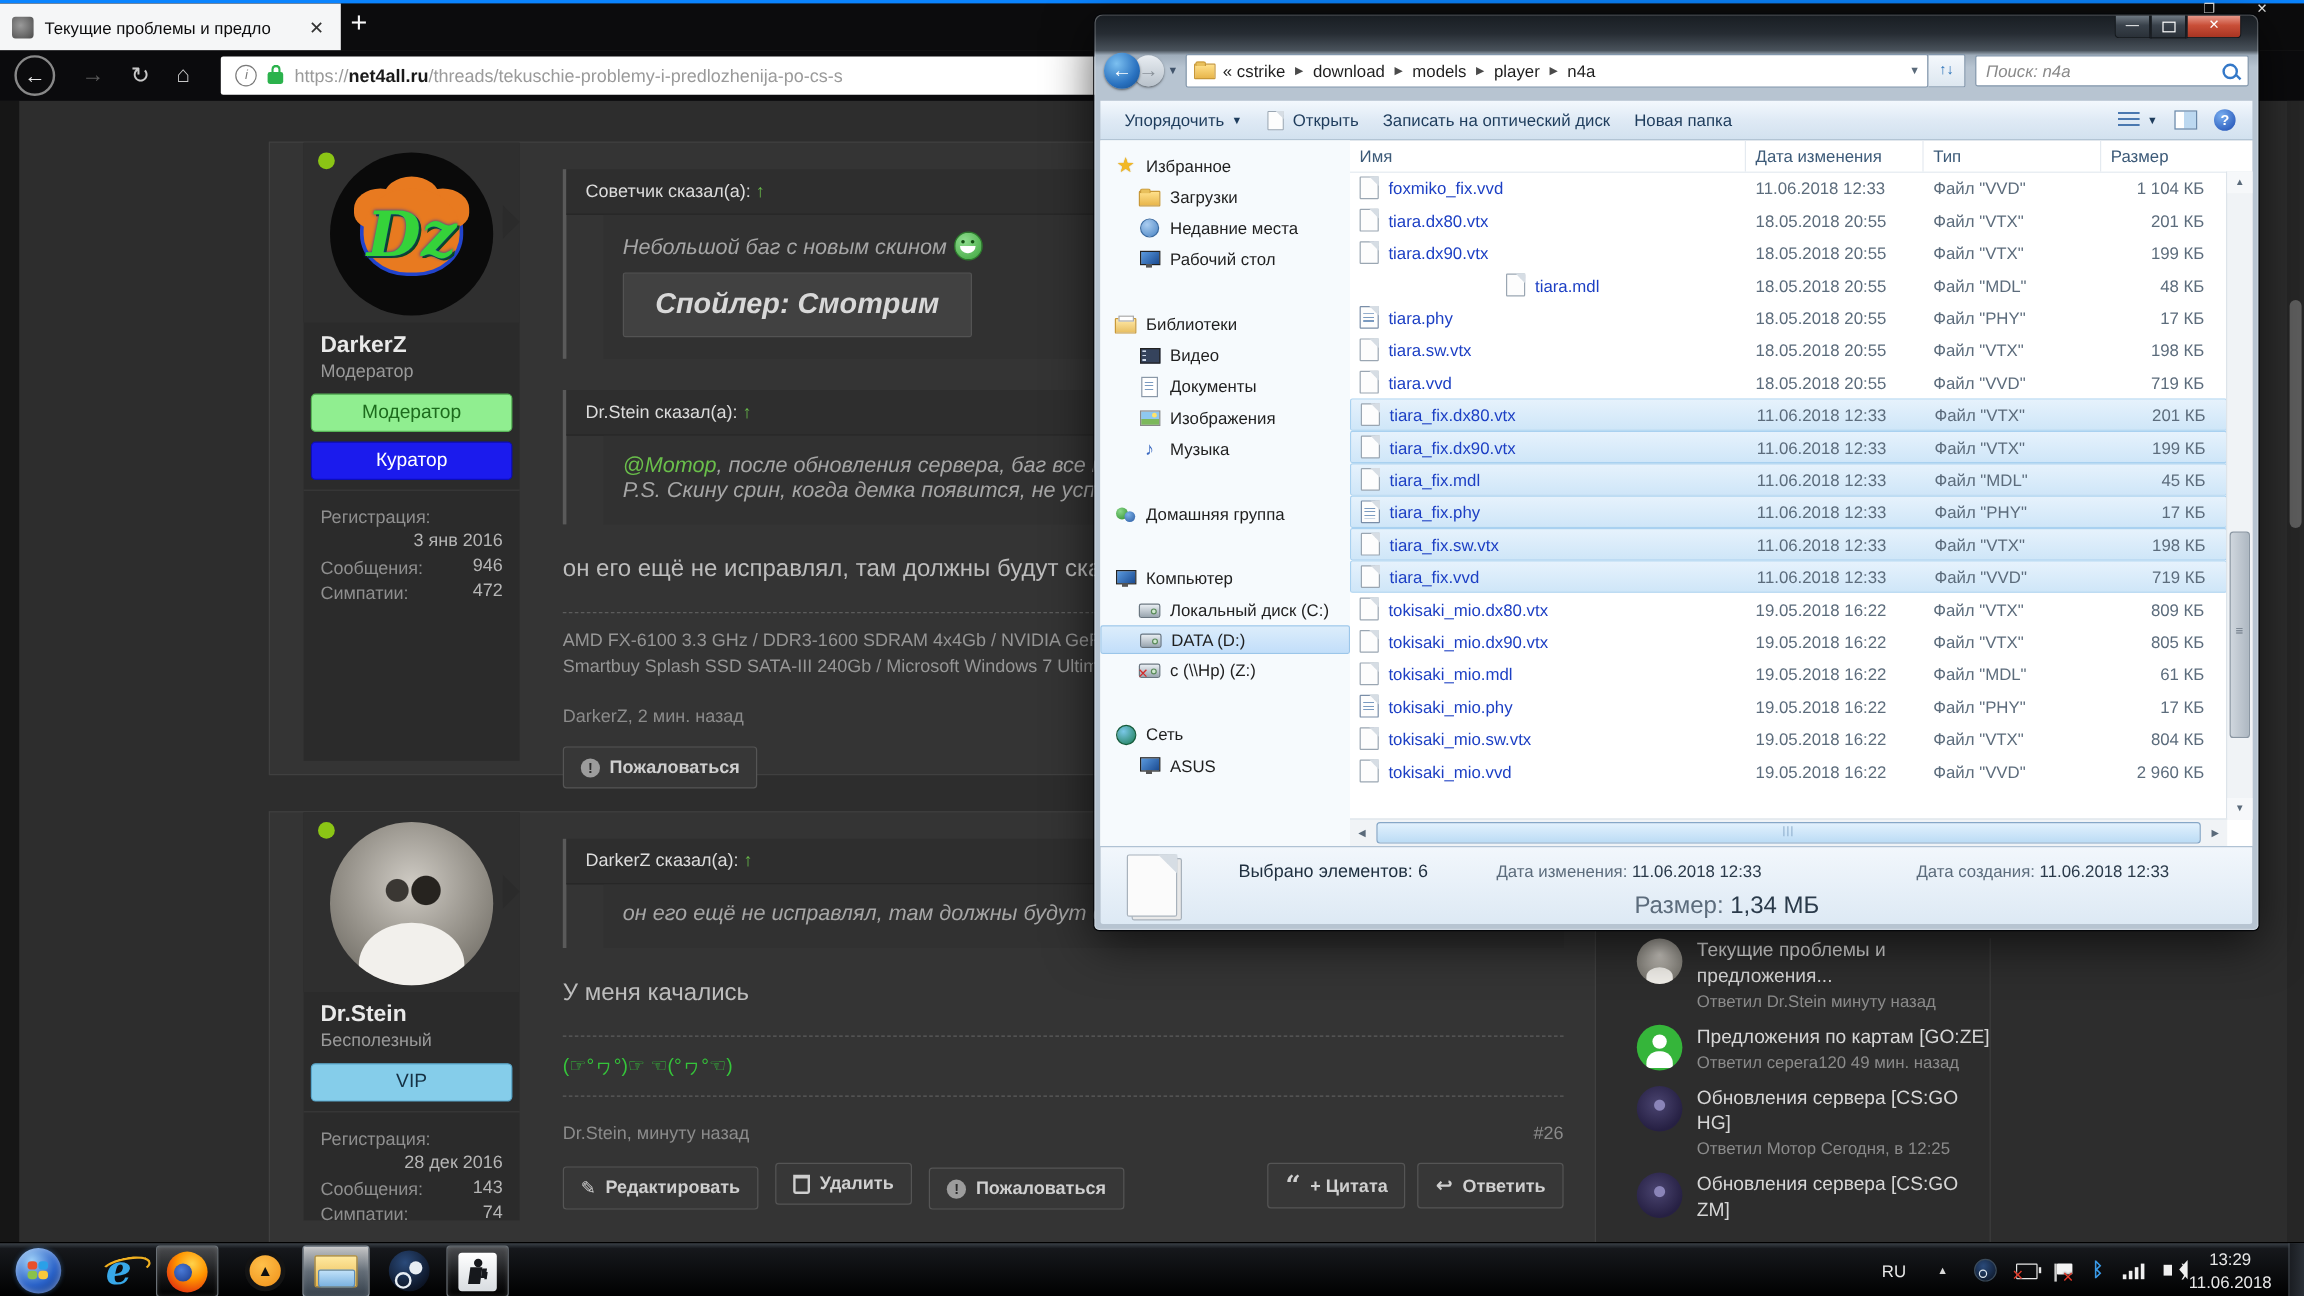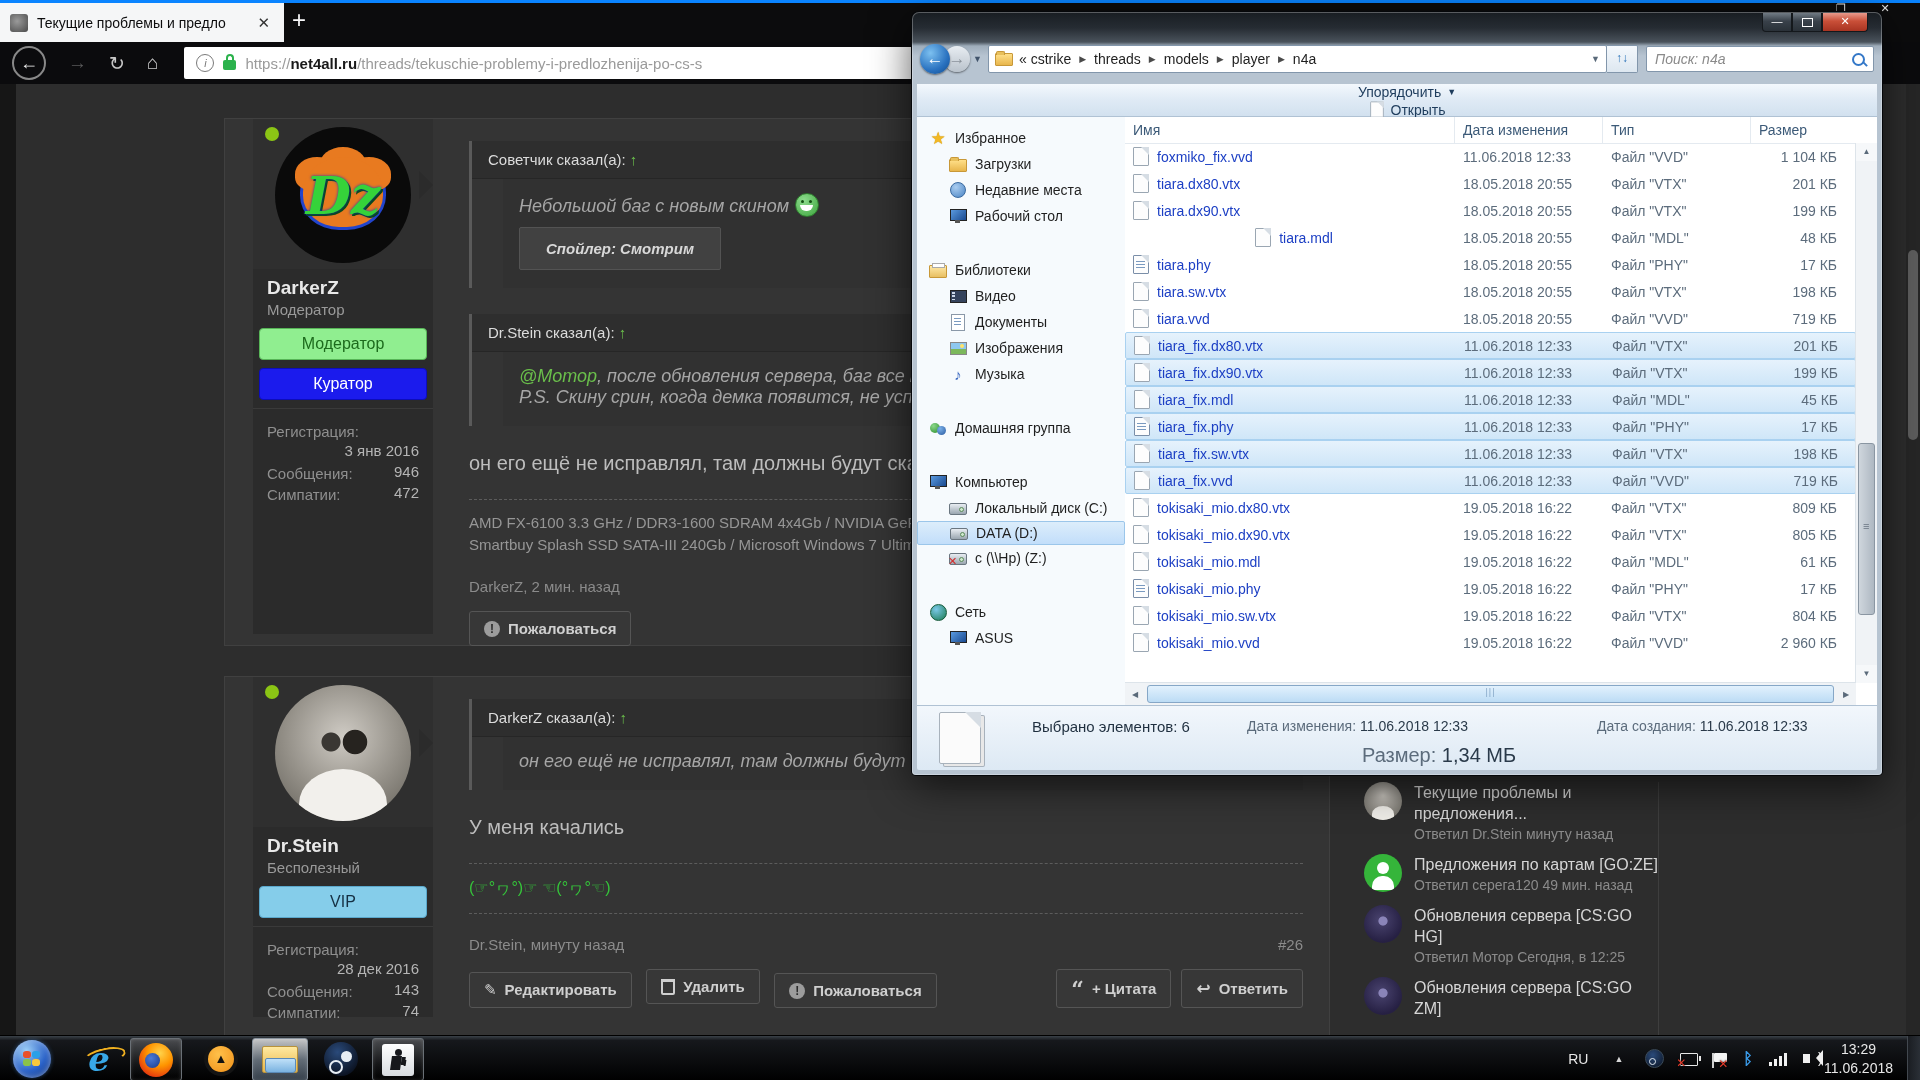--- a/index.html
+++ b/index.html
@@ -58,21 +58,21 @@
   .stat-val.block{margin-top:2px;}
   .post-body{position:absolute;left:244px;top:22px;right:26px;}
   .quote{border-left:3px solid #5a5a5a;margin-bottom:26px;}
   .quote-head{background:#2e2e2e;padding:10px 16px;font-size:15px;color:#dcdcdc;border-bottom:1px solid #262626;}
   .quote-head .up{color:#6abf4b;}
   .quote-body{background:#313131;padding:14px 16px 18px;font-size:18px;font-style:italic;color:#a6a6a6;margin-left:31px;}
   .mention{color:#6abf4b;}
   .smiley{display:inline-block;width:22px;height:22px;border-radius:50%;background:radial-gradient(circle at 35% 30%,#8edc8e,#3ca53c);border:1px solid #2d7a2d;vertical-align:-5px;margin-left:6px;position:relative;}
   .smiley:after{content:"";position:absolute;left:4px;top:11px;width:13px;height:6px;background:#fff;border-radius:0 0 6px 6px;}
   .smiley:before{content:"";position:absolute;left:5px;top:6px;width:3px;height:3px;border-radius:50%;background:#14501­4;background:#145014;box-shadow:8px 0 0 #145014;}
-  .spoiler-btn{display:inline-block;margin-top:10px;background:#414141;border:1px solid #535353;color:#d8d8d8;font-weight:bold;font-size:15px;padding:12px 26px;border-radius:2px;}
+  .spoiler-btn{display:inline-block;margin-top:10px;background:#414141;border:1px solid #535353;color:#d8d8d8;font-weight:bold;font-size:24px;padding:12px 26px;border-radius:2px;}
   .msg-text{font-size:20px;color:#bdbdbd;margin:6px 0 24px;}
   .dashed-sep{border-top:1px dashed #5c5c5c;margin:18px 0 12px;}
   .sig{font-size:15px;color:#969696;line-height:22px;}
   .sig-green{font-size:16px;color:#35c53a;margin:14px 0;}
   .post-foot{font-size:15px;color:#8b8b8b;margin-top:22px;}
   .post-num{position:absolute;right:0;color:#8b8b8b;font-size:15px;}
   .btn-dark{display:inline-flex;align-items:center;gap:8px;background:#373737;border:1px solid #555;border-radius:3px;color:#cfcfcf;font-size:15px;font-weight:bold;padding:8px 14px;margin-right:10px;}
   .btnrow{margin-top:16px;position:relative;}
   .btnrow-right{position:absolute;right:0;top:0;display:flex;}
   .ic-info{display:inline-block;width:16px;height:16px;border-radius:50%;background:#9c9c9c;color:#2b2b2b;font-size:12px;font-weight:bold;text-align:center;line-height:16px;}
@@ -111,21 +111,21 @@
   .addr-drop{color:#41546b;font-size:9px;margin:0 6px 0 3px;}
   .addr-field{flex:1;height:26px;background:#fff;border:1px solid #8296ab;border-radius:2px;display:flex;align-items:center;padding:0 6px;gap:6px;}
   .crumbs{font-size:14px;color:#1f1f1f;display:flex;align-items:center;gap:4px;white-space:nowrap;}
   .crumb-sep{font-size:9px;color:#4a4a4a;padding:0 4px;}
   .addr-field .tail{margin-left:auto;color:#5a6a7a;font-size:9px;}
   .refresh-btn{width:30px;height:26px;background:linear-gradient(180deg,#f4f8fc,#dde7f0);border:1px solid #8296ab;border-left:none;border-radius:0 2px 2px 0;text-align:center;line-height:24px;font-size:12px;color:#2a72b8;font-weight:bold;}
   .search-field{width:228px;height:26px;background:#fff;border:1px solid #8296ab;border-radius:2px;margin-left:8px;display:flex;align-items:center;padding:0 8px;box-sizing:border-box;}
   .search-ph{font-size:14px;font-style:italic;color:#8a8a8a;flex:1;}
   .ic-search{width:9px;height:9px;border:2px solid #3478c8;border-radius:50%;position:relative;}
   .ic-search:after{content:"";position:absolute;left:8px;top:8px;width:6px;height:2px;background:#3478c8;transform:rotate(45deg);}
-  .toolbar{position:absolute;left:5px;top:72px;right:5px;height:32px;background:linear-gradient(180deg,#f3f8fd,#dfeaf5 50%,#d2e1ef);border-bottom:1px solid #b0c2d4;display:flex;align-items:center;font-size:14px;color:#1e3c5c;flex-direction:column;}
+  .toolbar{position:absolute;left:5px;top:72px;right:5px;height:32px;background:linear-gradient(180deg,#f3f8fd,#dfeaf5 50%,#d2e1ef);border-bottom:1px solid #b0c2d4;display:flex;align-items:center;font-size:14px;color:#1e3c5c;}
   .tb-item{margin-left:20px;display:flex;align-items:center;gap:6px;}
   .tb-caret{font-size:9px;color:#1e3c5c;}
   .tb-right{margin-left:auto;display:flex;align-items:center;gap:14px;margin-right:14px;}
   .ic-viewlist{width:18px;height:14px;background:repeating-linear-gradient(180deg,#4a78b0 0 2px,transparent 2px 5px);}
   .ic-pane{width:17px;height:14px;border:1px solid #6a88a8;background:linear-gradient(90deg,#fff 0 7px,#bcd8f0 7px);}
   .ic-help{width:18px;height:18px;border-radius:50%;background:radial-gradient(circle at 35% 30%,#78aef0,#1a49b0);color:#fff;font-weight:bold;font-size:12px;text-align:center;line-height:18px;}
   .main-area{position:absolute;left:5px;top:105px;right:5px;bottom:70px;background:#fff;display:flex;}
   .nav-pane{width:208px;background:#f6fafd;padding-top:8px;box-sizing:border-box;position:relative;}
   .tree-item{height:26px;display:flex;align-items:center;gap:8px;font-size:14px;color:#1f1f1f;padding-left:12px;}
   .tree-item.lvl1{padding-left:32px;}
@@ -417,21 +417,21 @@
       <div class="nav-circle nav-forward">→</div>
       <span class="addr-drop">▼</span>
       <div class="addr-field">
         <span class="tico" style="margin-top:-2px;">
             <span class="ic-folder-s"></span>
           </span>
         <span class="crumbs" id="crumbs">
             <span>«</span>
             <span>cstrike</span>
             <span class="crumb-sep">▶</span>
-            <span>threads</span>
+            <span>download</span>
             <span class="crumb-sep">▶</span>
             <span>models</span>
             <span class="crumb-sep">▶</span>
             <span>player</span>
             <span class="crumb-sep">▶</span>
             <span>n4a</span>
           </span>
         <span class="tail">▼</span>
       </div>
       <div class="refresh-btn">↑↓</div>

